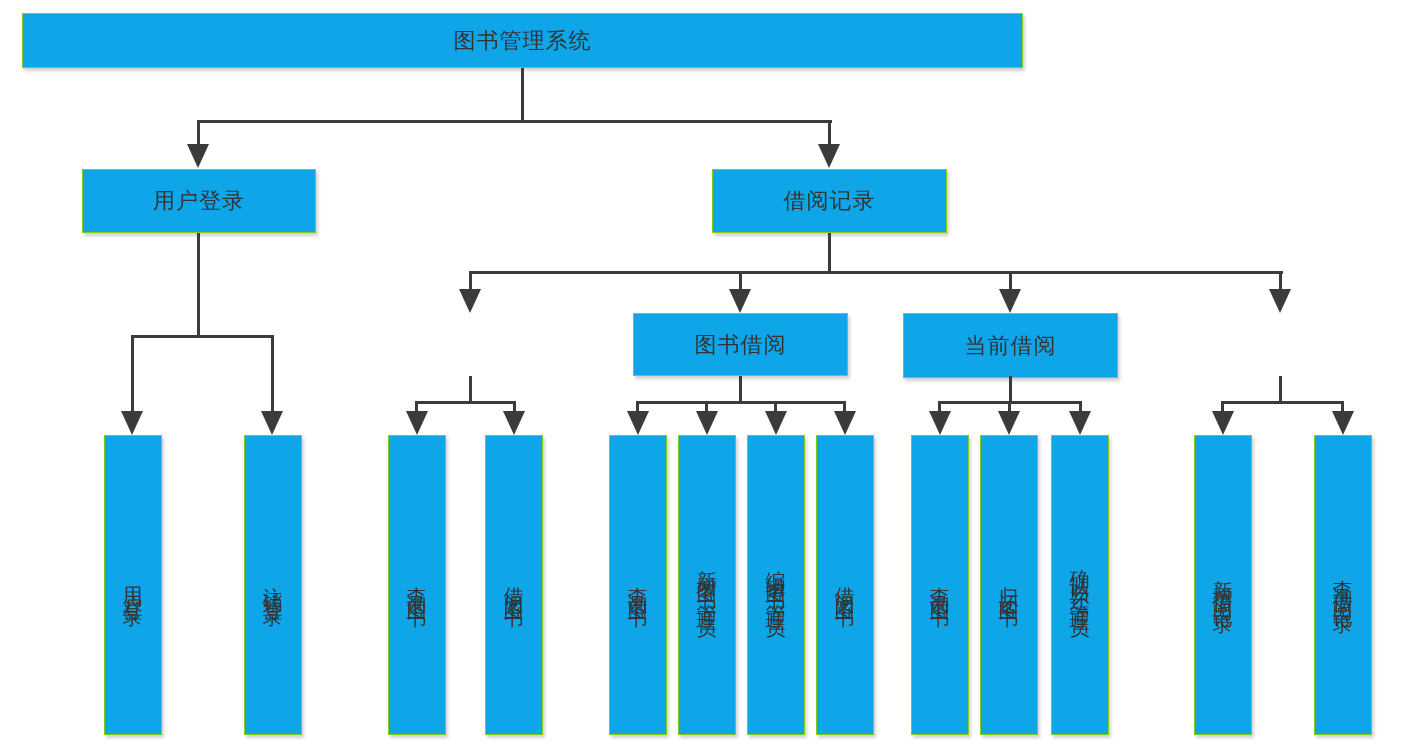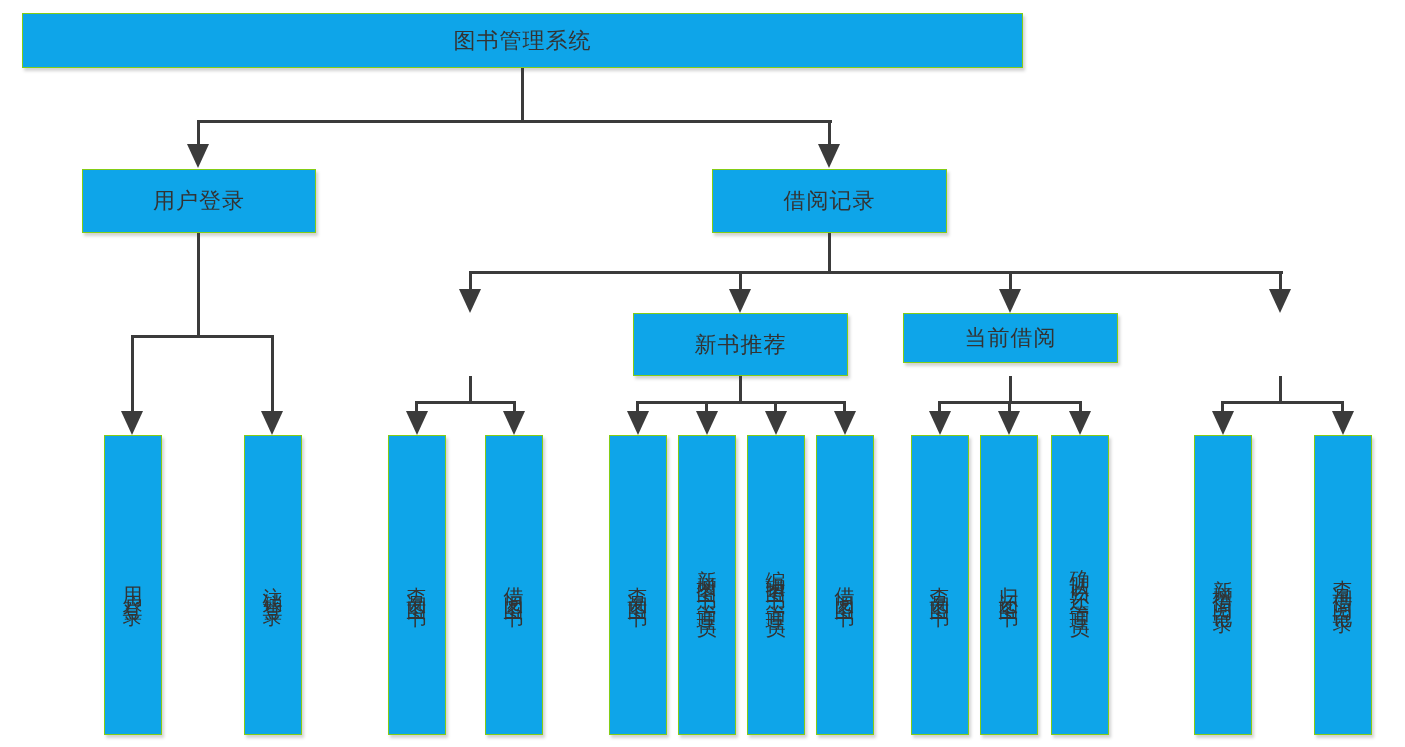--- a/index.html
+++ b/index.html
@@ -41,24 +41,24 @@
   <div class="box hbox" style="left:82px;top:169px;width:234px;height:64px">
     <span>用户登录</span>
   </div>
 
   <div class="box hbox" style="left:712px;top:169px;width:235px;height:64px">
     <span>借阅记录</span>
   </div>
 
 
   <div class="box hbox" style="left:633px;top:313px;width:215px;height:63px">
-    <span>新书推荐</span>
+    <span>图书借阅</span>
   </div>
 
-  <div class="box hbox" style="left:903px;top:313px;width:215px;height:50px">
+  <div class="box hbox" style="left:903px;top:313px;width:215px;height:65px">
     <span>当前借阅</span>
   </div>
 
 
   <div class="box" style="left:104px;top:435px;width:58px;height:300px">
     <span class="vlabel">用户登录</span>
   </div>
   <div class="box" style="left:244px;top:435px;width:58px;height:300px">
     <span class="vlabel">注销登录</span>
   </div>

